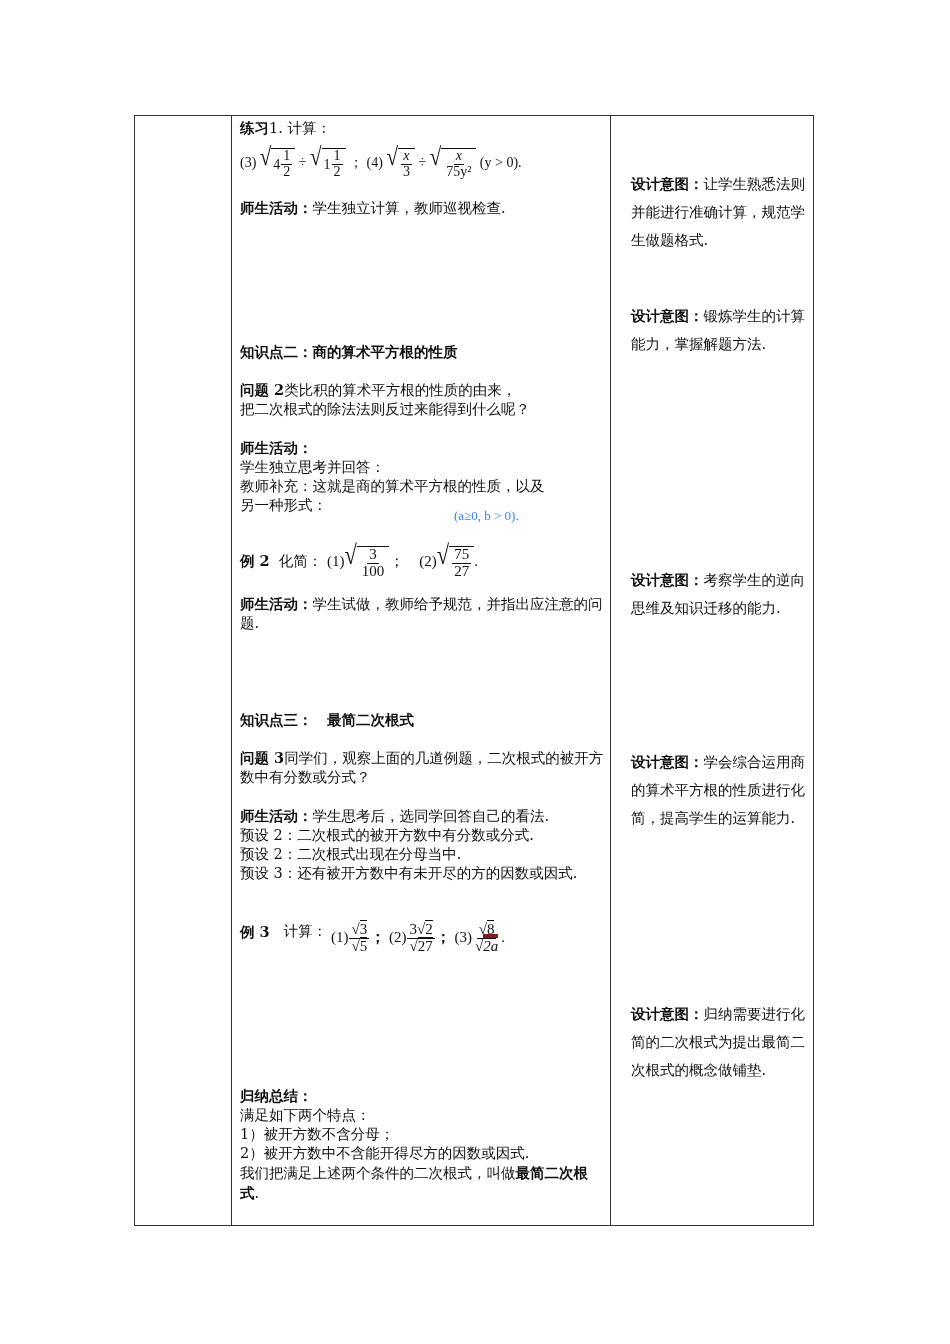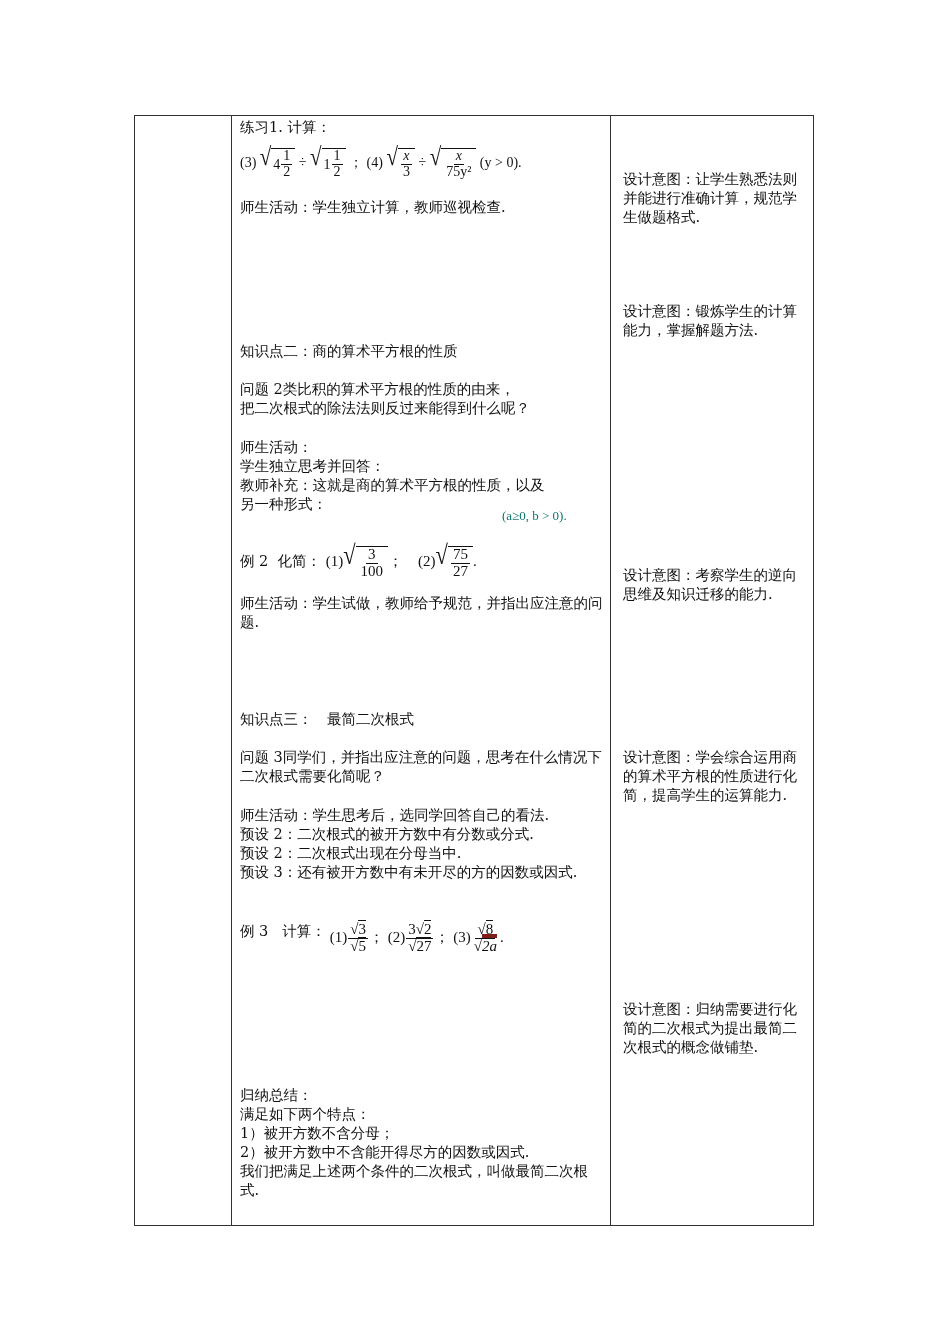--- a/index.html
+++ b/index.html
@@ -3,32 +3,32 @@
 <meta charset="utf-8">
 <style>
   html, body { margin: 0; padding: 0; background: #ffffff; }
   body { width: 950px; height: 1344px; position: relative; overflow: hidden;
          font-family: "DejaVu Serif", "Liberation Serif", serif; color: #111; font-size: 14.5px; }
   .tbl { position: absolute; left: 134px; top: 115px; width: 680px; height: 1111px;
          border: 1px solid #333; box-sizing: border-box; }
   .vline { position: absolute; top: 0; bottom: 0; width: 1px; background: #333; }
   .col { position: absolute; top: 0; bottom: 0; }
   .blk { position: absolute; left: 8px; right: 6px; line-height: 19px; }
-  .b { font-weight: normal; }
-  .red { color: #0f766e; font-family: "Liberation Serif", serif; font-style: normal; margin-left: 48px; }
+  .b { font-weight: bold; }
+  .red { color: #3b82f6; font-family: "Liberation Serif", serif; font-style: normal; }
   .math { font-family: "Liberation Serif", serif; white-space: nowrap; }
   .i { font-style: italic; }
   
   .rad { display: inline-flex; align-items: stretch; vertical-align: middle; }
   .rad .sym { font-size: 1.5em; line-height: 1; transform: scaleY(1.2); display:inline-block; }
   .rad .body { border-top: 1px solid #111; padding: 0 2px; display: inline-flex; align-items: center; }
   .frac { display: inline-flex; flex-direction: column; align-items: center; vertical-align: middle; line-height: 1.05; margin: 0 1px; }
   .frac .num { border-bottom: 1px solid #111; padding: 0 2px; }
   .frac .den { padding: 0 2px; }
-  .design { position: absolute; left: 12px; right: 8px; line-height: 19px; }
+  .design { position: absolute; left: 20px; right: 8px; line-height: 28px; }
 </style>
 </head>
 <body>
 
 <div class="tbl">
   <div class="vline" style="left:96px"></div>
   <div class="vline" style="left:475px"></div>
 
   <div class="col" style="left:0;width:96px"></div>
 
@@ -129,21 +129,21 @@
       </span>
     </div>
 
     <div class="blk" style="top:478px">
       <span class="b">师生活动：</span><span>学生试做，教师给予规范，并指出应注意的问题.</span>
     </div>
 
     <div class="blk b" style="top:594px">知识点三：　最简二次根式</div>
 
     <div class="blk" style="top:632px">
-      <span class="b">问题 3</span><span>同学们，并指出应注意的问题，思考在什么情况下二次根式需要化简呢？</span>
+      <span class="b">问题 3</span><span>同学们，观察上面的几道例题，二次根式的被开方数中有分数或分式？</span>
     </div>
 
     <div class="blk" style="top:690px">
       <span class="b">师生活动：</span><span>学生思考后，选同学回答自己的看法.</span><br>
       <span>预设 2：二次根式的被开方数中有分数或分式.</span><br>
       <span>预设 2：二次根式出现在分母当中.</span><br>
       <span>预设 3：还有被开方数中有未开尽的方的因数或因式.</span>
     </div>
 
     <div class="blk" style="top:806px;height:40px;display:flex;align-items:flex-start">

